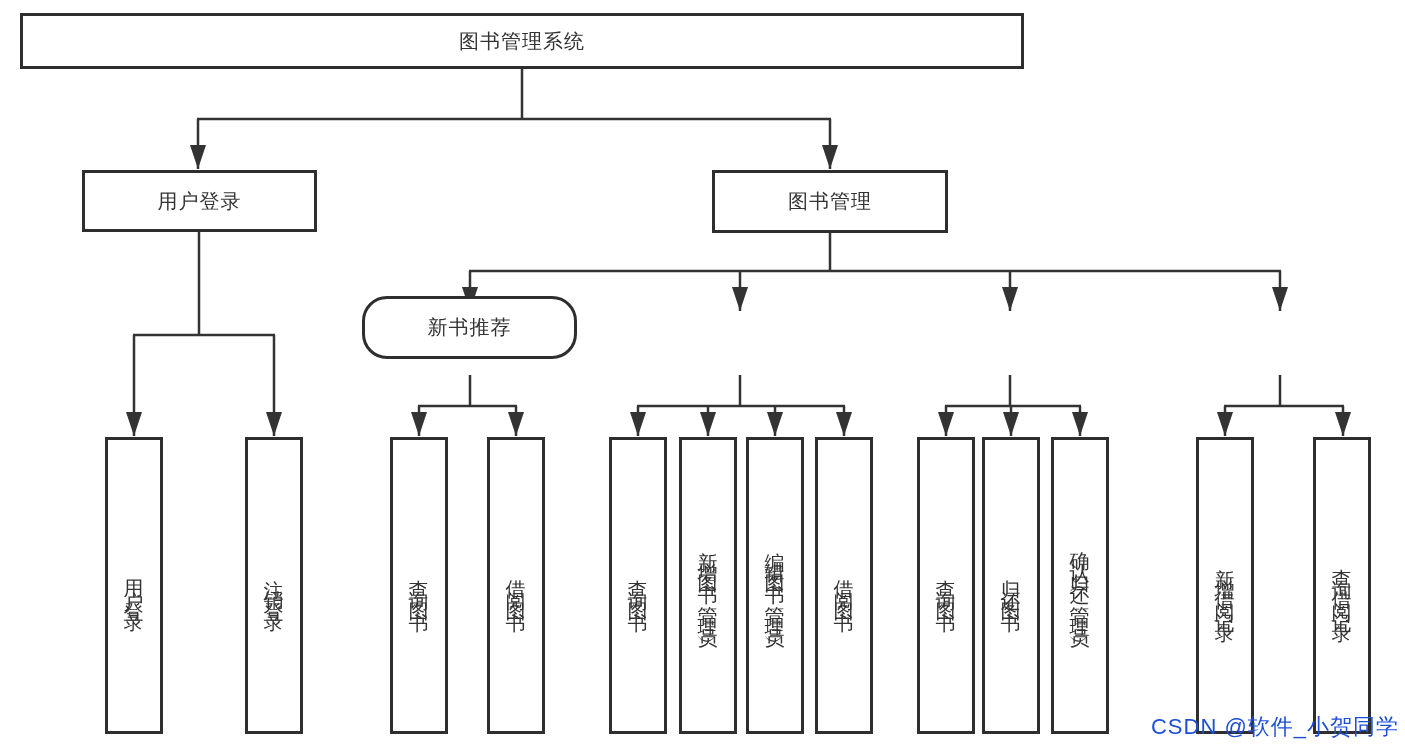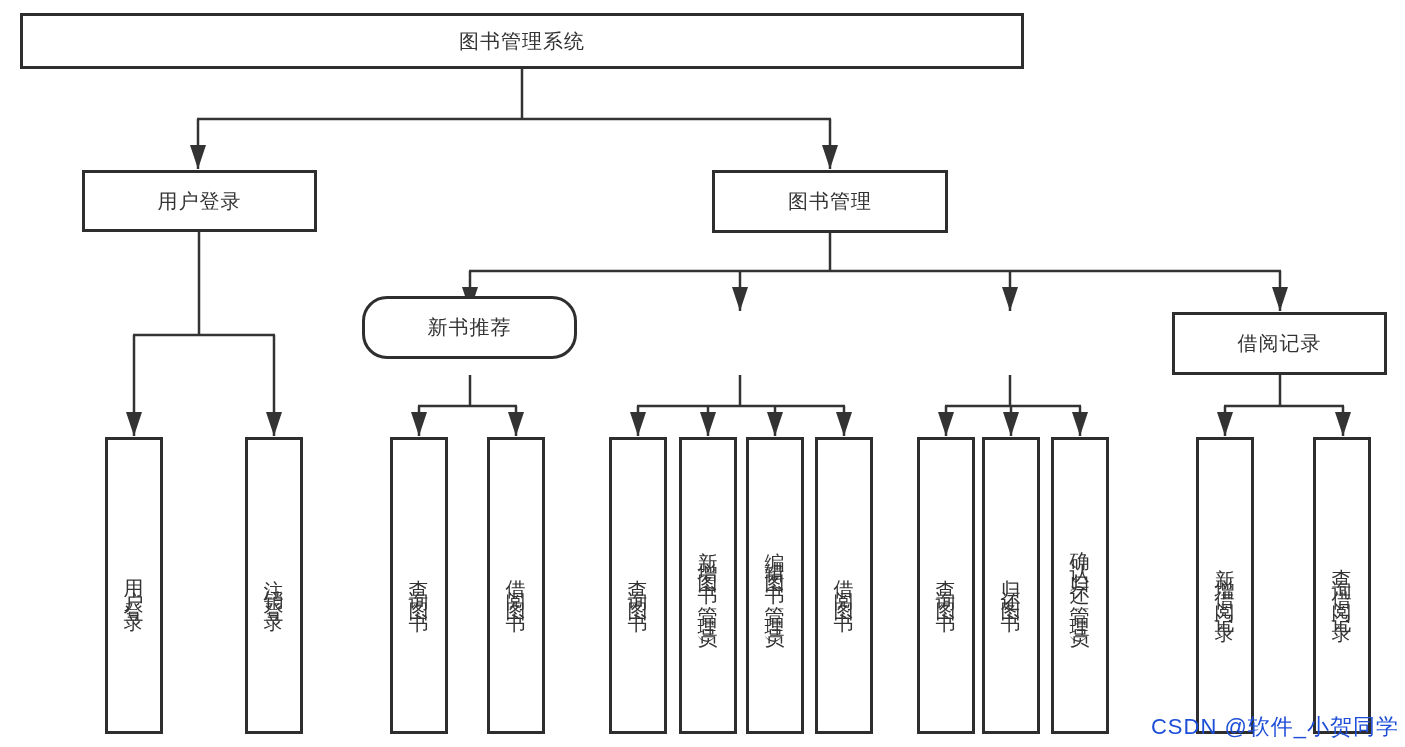--- a/index.html
+++ b/index.html
@@ -126,23 +126,20 @@
   <div class="node n-userlogin">
     <span>用户登录</span>
   </div>
   <div class="node n-bookmgmt">
     <span>图书管理</span>
   </div>
 
   <div class="node n-l3-0">
     <span>新书推荐</span>
   </div>
-  <div class="node n-l3-3">
-    <span>借阅记录</span>
-  </div>
 
   <div class="node leaf lf-0">
     <span class="vtxt">用户登录</span>
   </div>
   <div class="node leaf lf-1">
     <span class="vtxt">注销登录</span>
   </div>
 
   <div class="node leaf lf-2">
     <span class="vtxt">查询图书</span>

